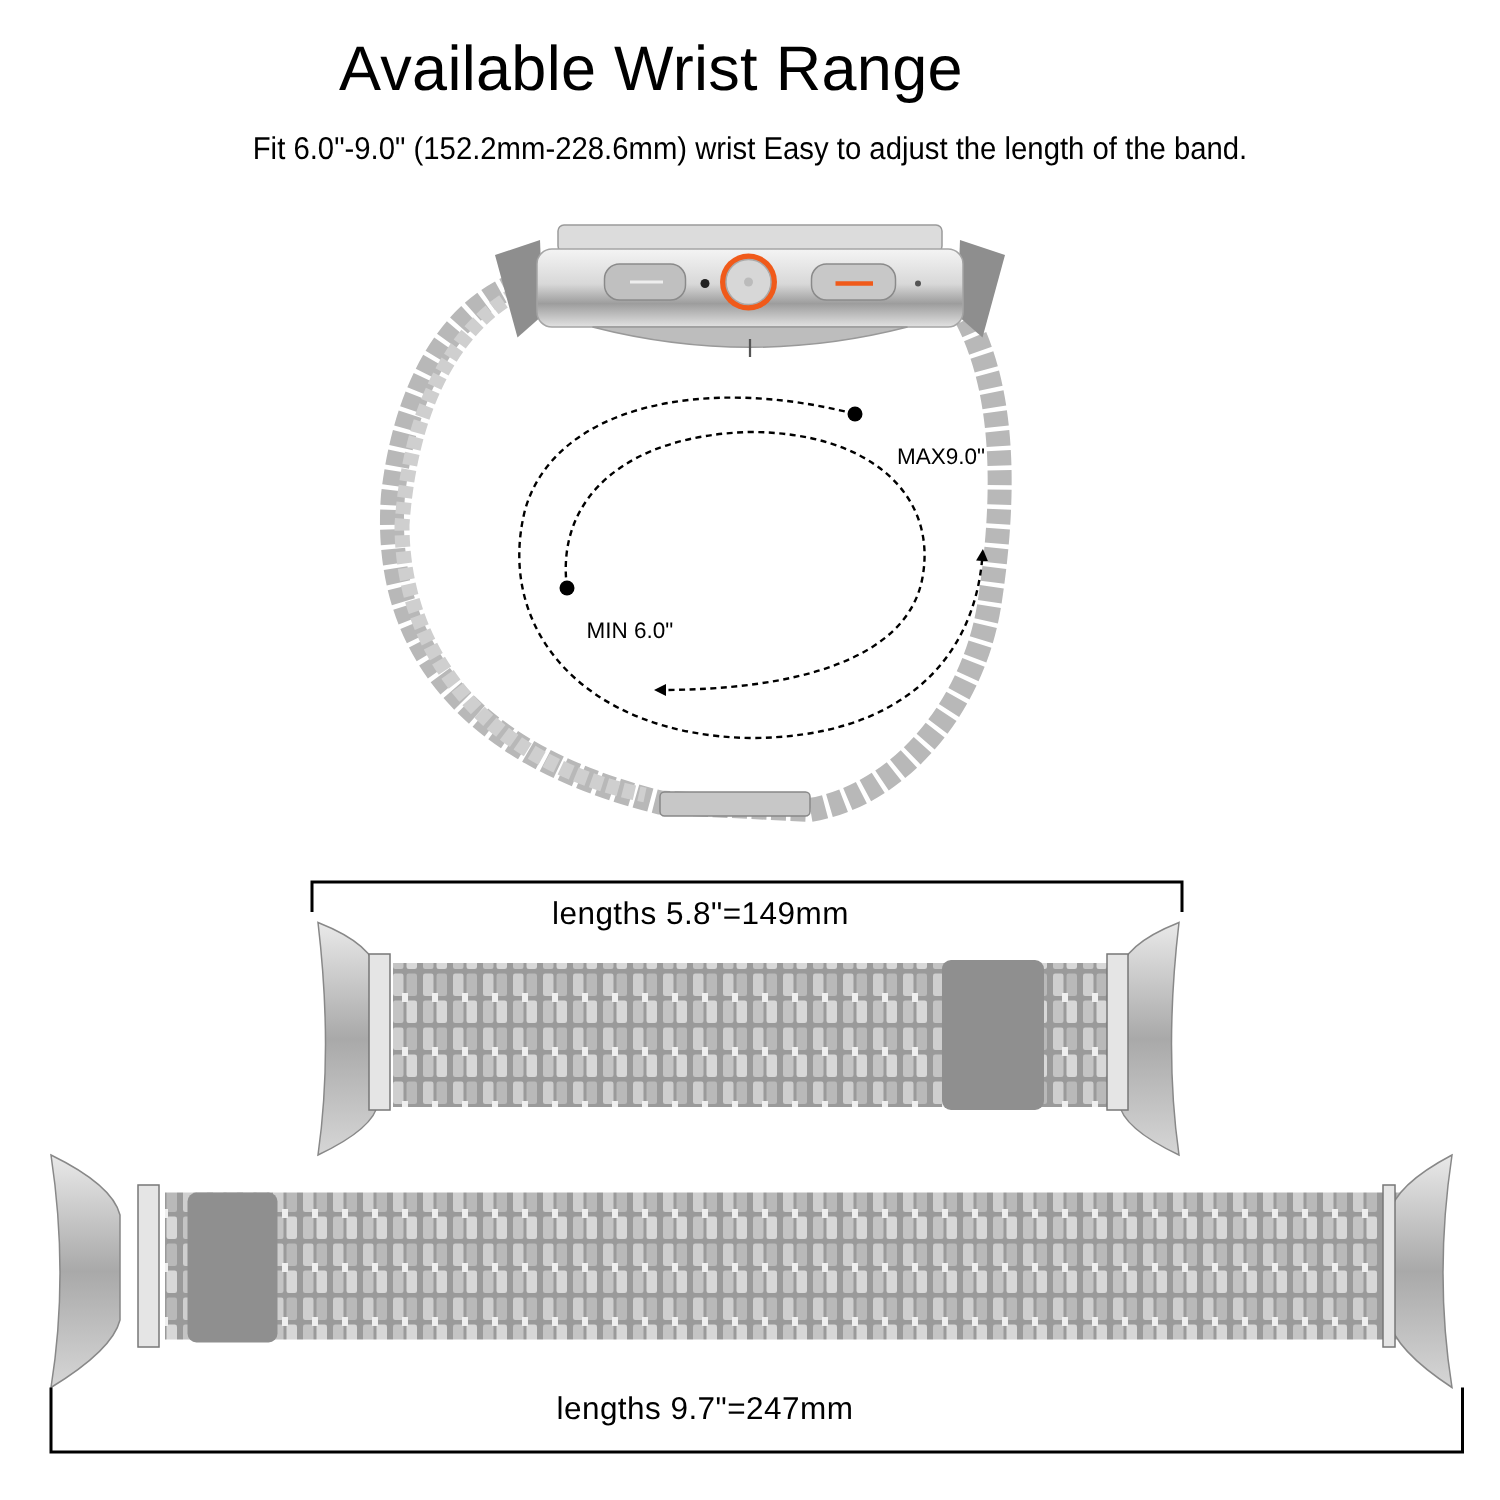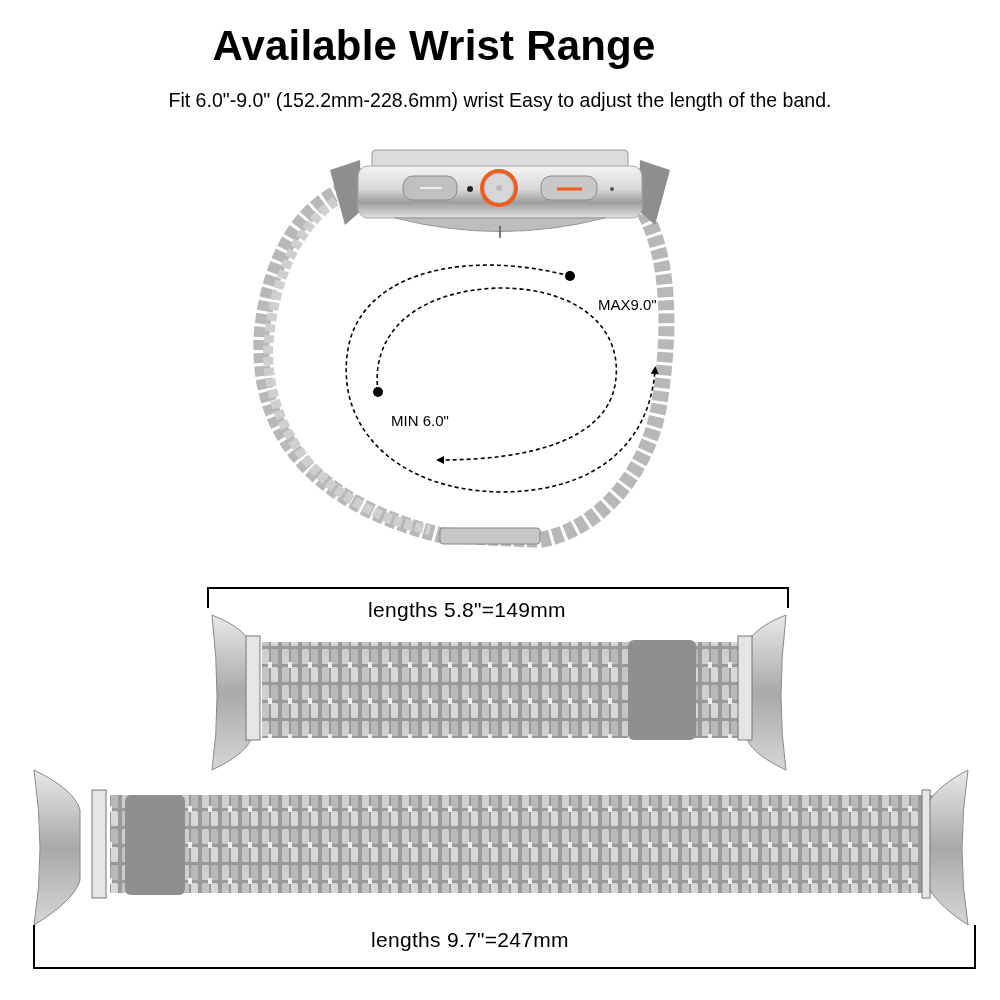--- a/index.html
+++ b/index.html
@@ -1,17 +1,17 @@
 <!DOCTYPE html>
 <html><head>
 <meta charset="utf-8">
 <style>
   html, body { margin:0; padding:0; background:#ffffff; }
   body { width:1000px; height:1000px; position:relative; overflow:hidden; font-family:"Liberation Sans", sans-serif; color:#000; }
-  .title { position:absolute; left:0; width:868px; top:22px; text-align:center; font-weight:bold; font-size:42px; letter-spacing:0.2px; }
+  .title { position:absolute; left:0; width:868px; top:22px; text-align:center; font-weight:normal; font-size:42px; letter-spacing:0.2px; }
   .subtitle { position:absolute; left:0; width:1000px; top:88px; text-align:center; font-size:21px; transform:scaleX(0.93); transform-origin:center; }
   svg { position:absolute; left:0; top:0; }
   .label { position:absolute; font-size:15px; }
   .len { position:absolute; font-size:21px; letter-spacing:0.3px; }
 </style>
 </head>
 <body>
 
 <div class="title">Available Wrist Range</div>
 <div class="subtitle">Fit 6.0"-9.0" (152.2mm-228.6mm) wrist  Easy to adjust the length of the band.</div>

